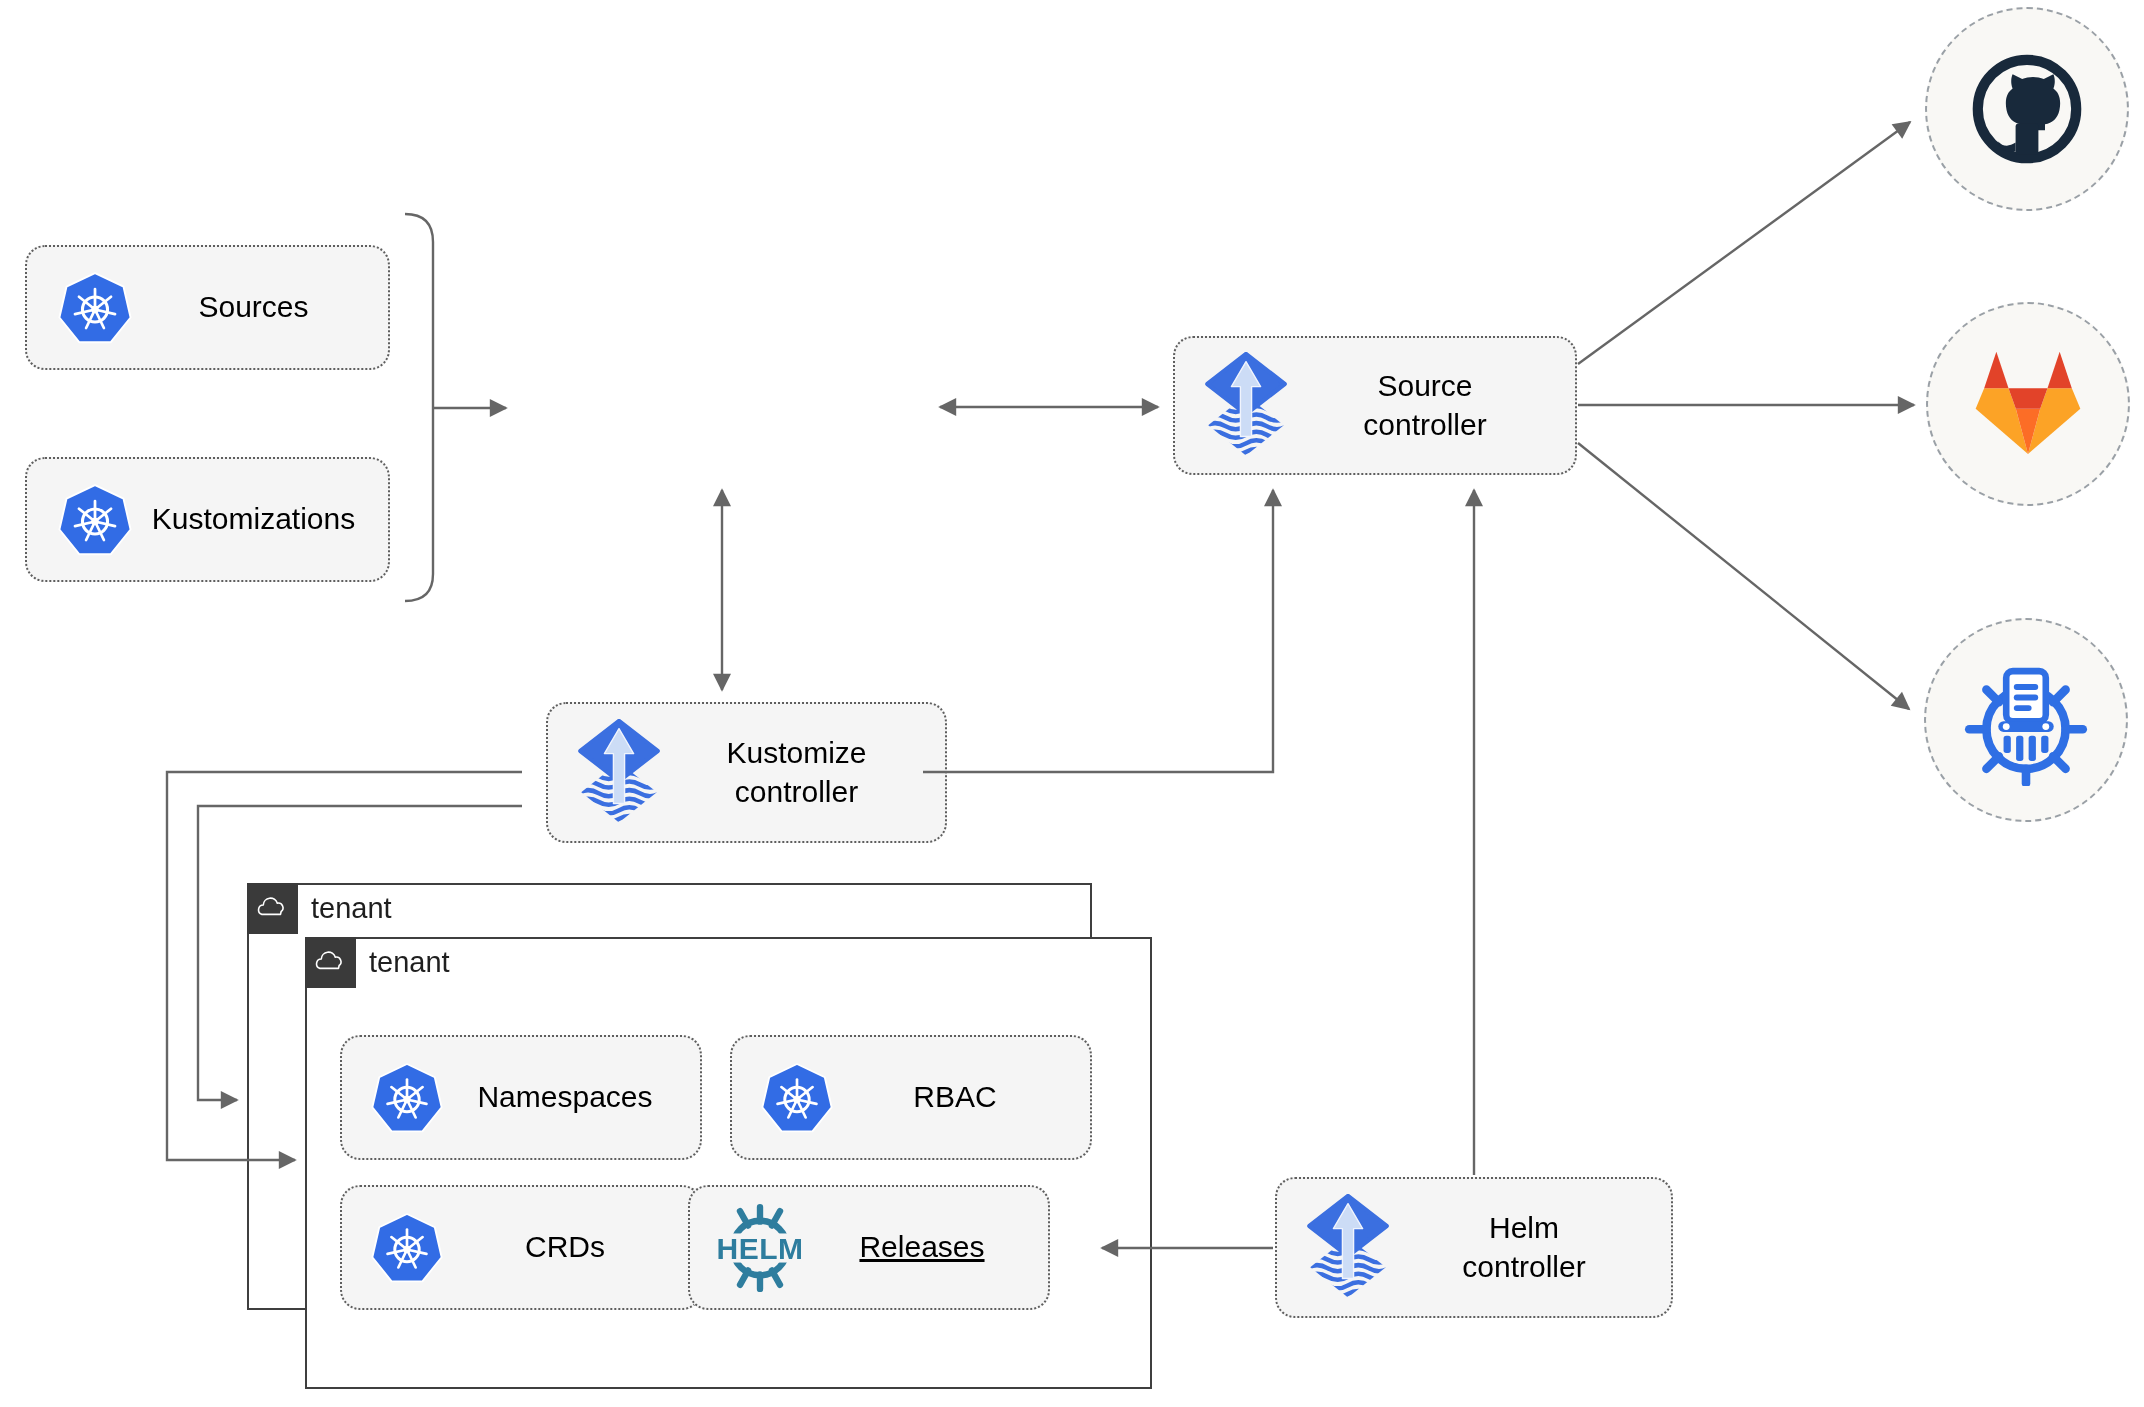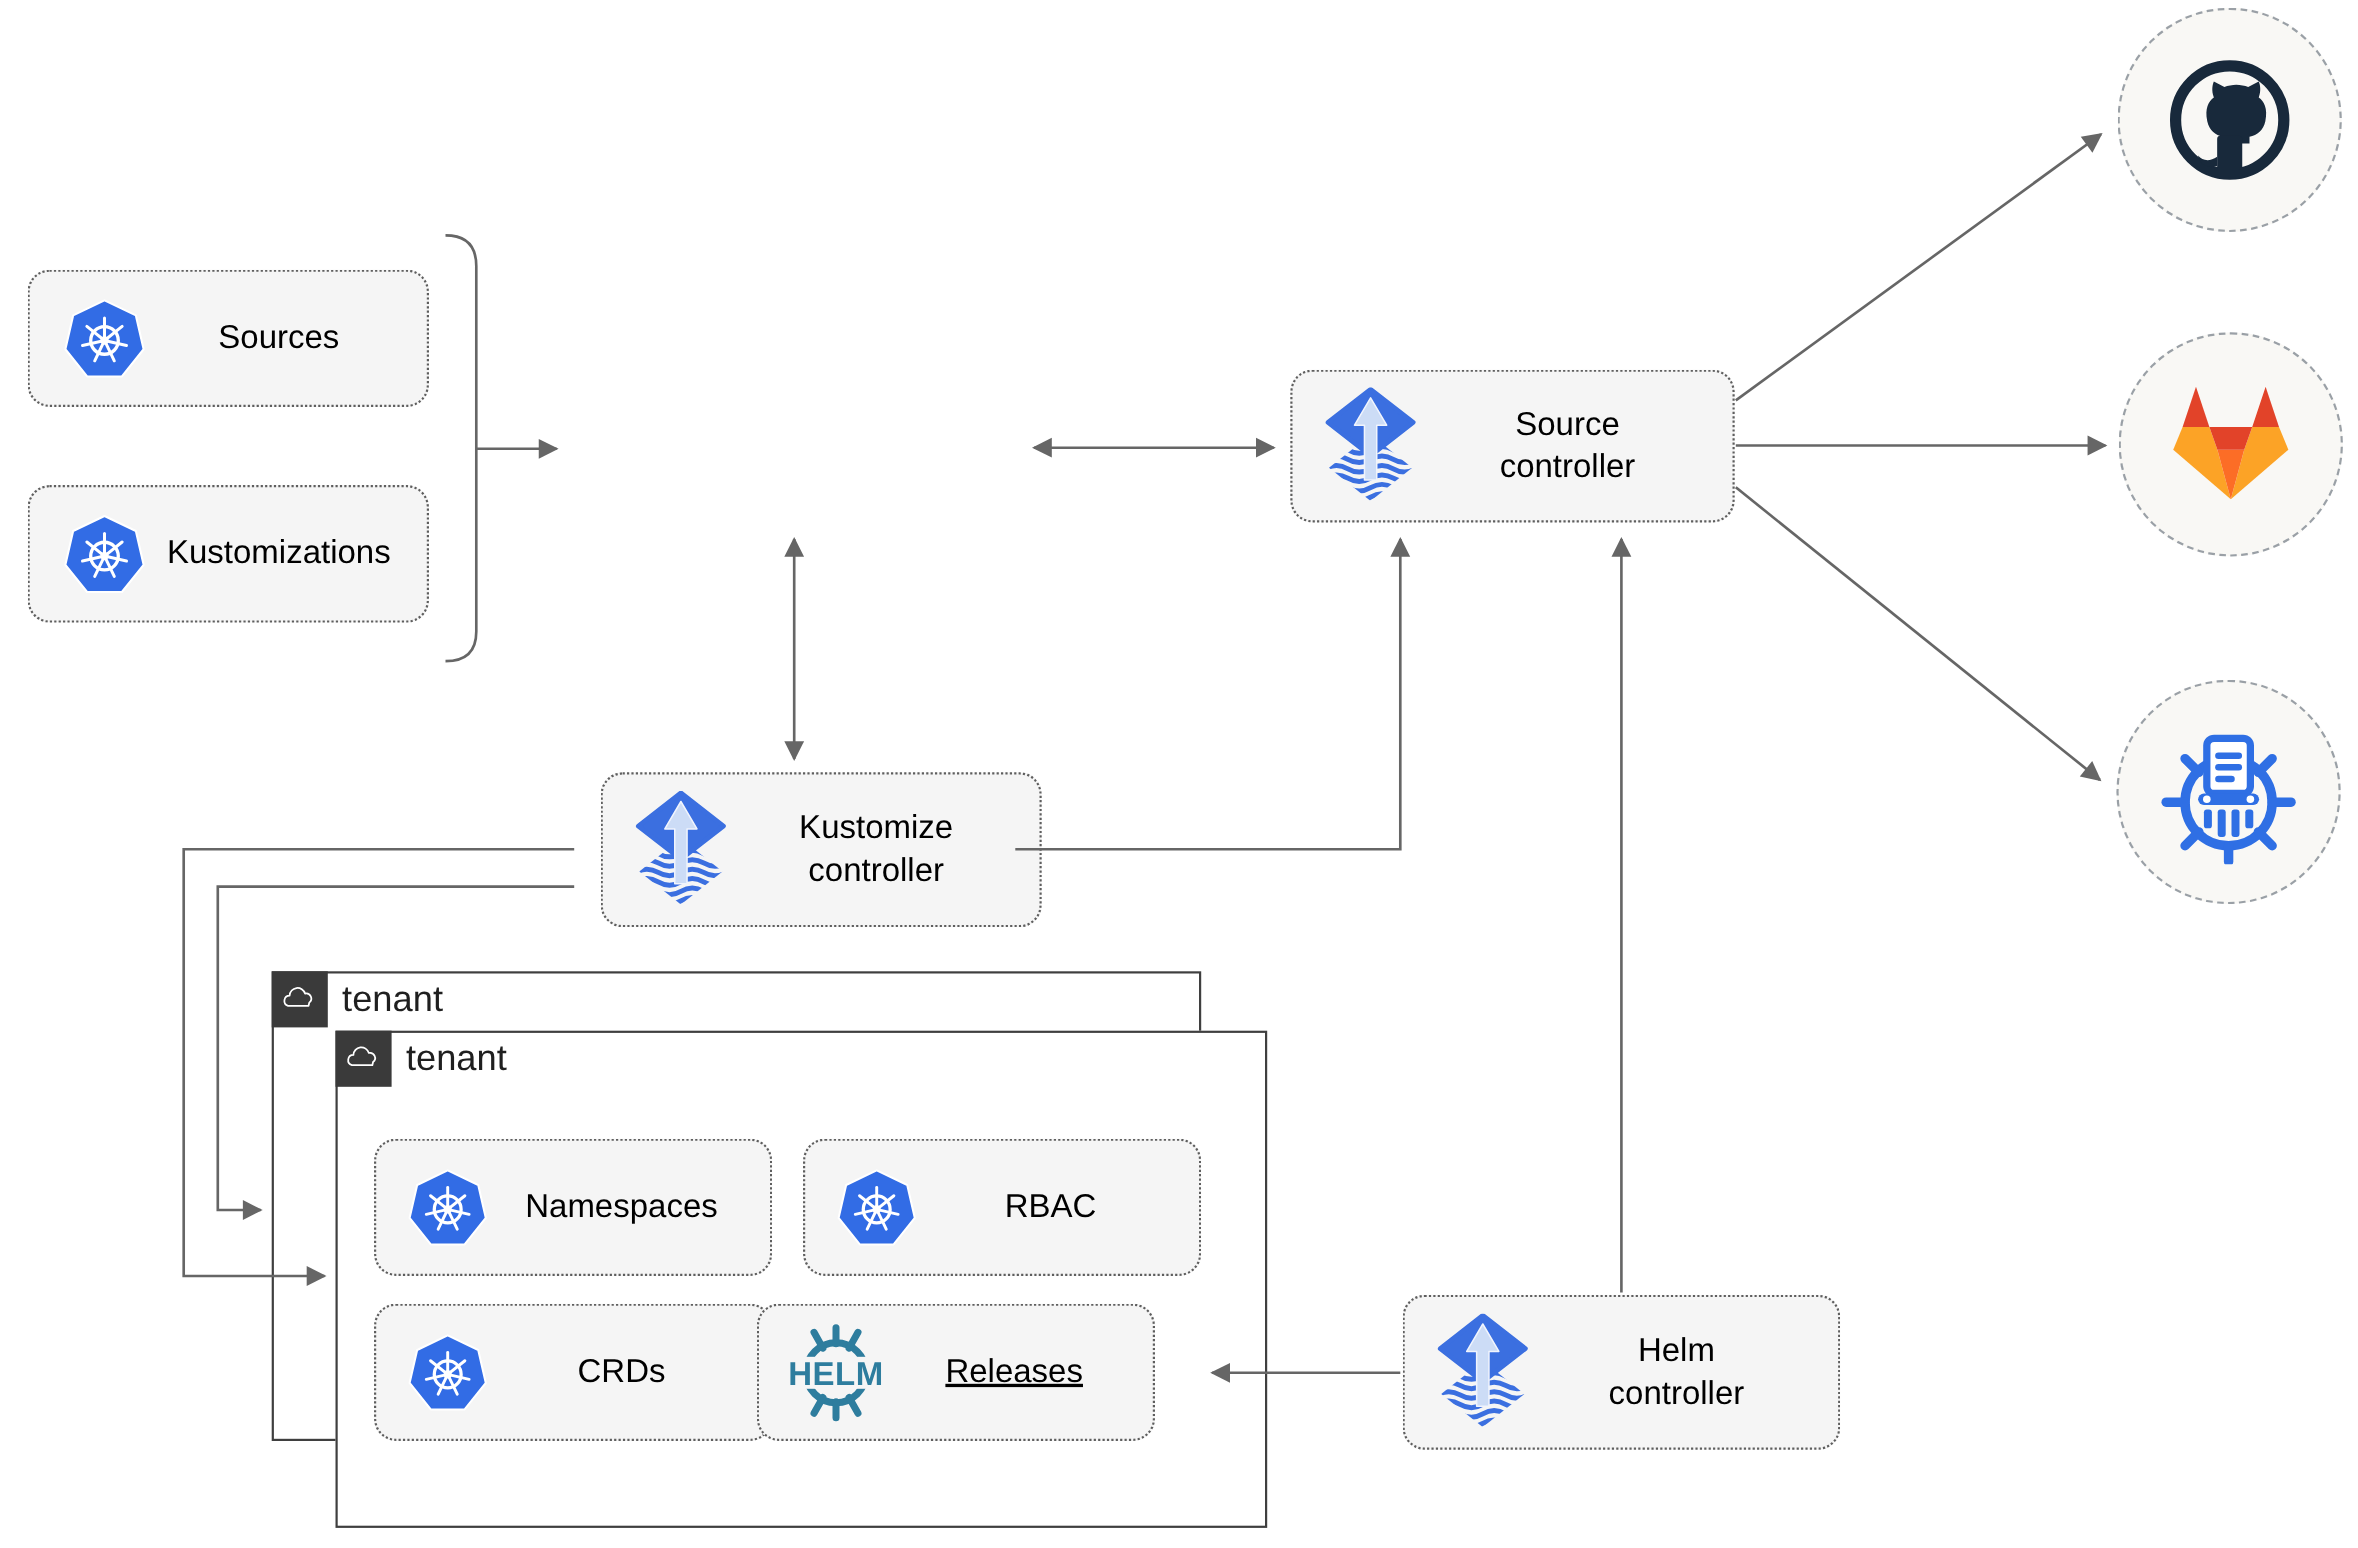--- a/index.html
+++ b/index.html
@@ -35,21 +35,21 @@
     background:#ffffff; border:2.5px solid #3f3f3f;
   }
   .tenant .tab {
     position:absolute; top:-2.5px; left:-2.5px;
     width:51px; height:51px; background:#3a3a3a;
     display:flex; align-items:center; justify-content:center;
   }
   .tenant .tlabel {
     position:absolute; top:-2.5px; left:62px; height:51px;
     display:flex; align-items:center;
-    font-size:33px; color:#1f1f1f;
+    font-size:29px; color:#1f1f1f;
   }
   .connectors {
     position:absolute; left:0; top:0; z-index:10;
     pointer-events:none;
   }
 </style>
 </head>
 <body>
 
 <svg width="0" height="0" style="position:absolute" aria-hidden="true">
@@ -170,21 +170,21 @@
     <div class="tlabel">tenant</div>
   </div>
 
   <div class="node" style="left:25px; top:245px; width:365px; height:125px;">
     <svg class="icon" width="76" height="76" style="margin-left:30px">
         <use href="#i-k8s"></use>
       </svg>
     <div class="lbl">Sources</div>
   </div>
 
-  <div class="node" style="left:25px; top:441px; width:365px; height:125px;">
+  <div class="node" style="left:25px; top:457px; width:365px; height:125px;">
     <svg class="icon" width="76" height="76" style="margin-left:30px">
         <use href="#i-k8s"></use>
       </svg>
     <div class="lbl">Kustomizations</div>
   </div>
 
 
   <div class="node" style="left:1173px; top:336px; width:404px; height:139px;">
     <svg class="icon" width="86" height="107" style="margin-left:28px">
         <use href="#i-flux"></use>

